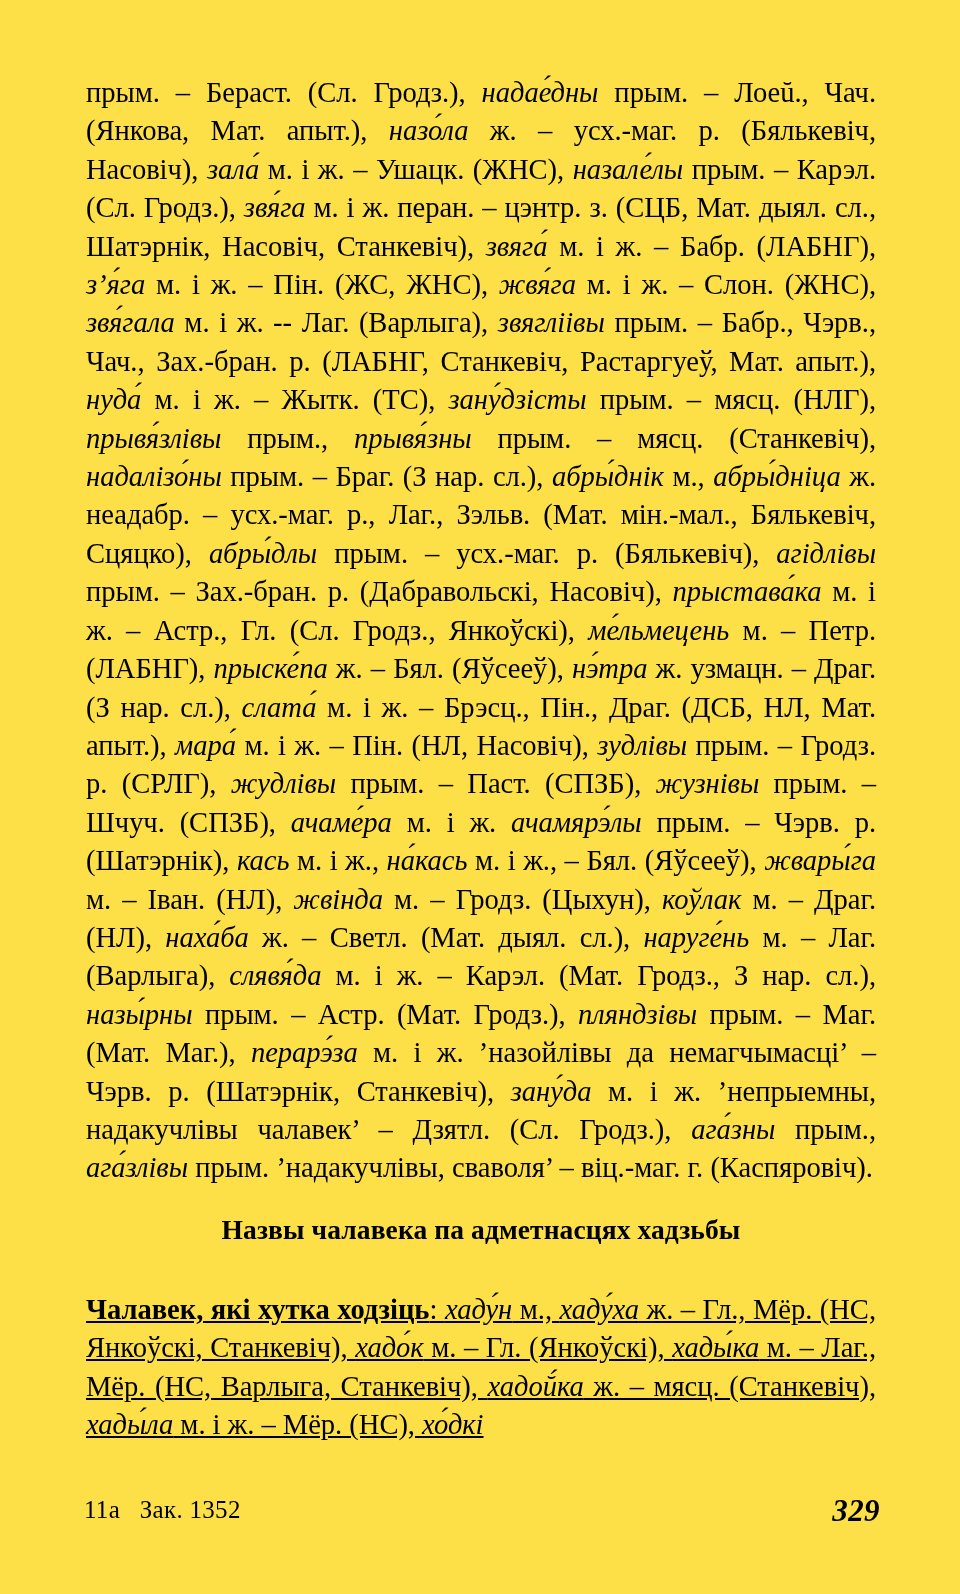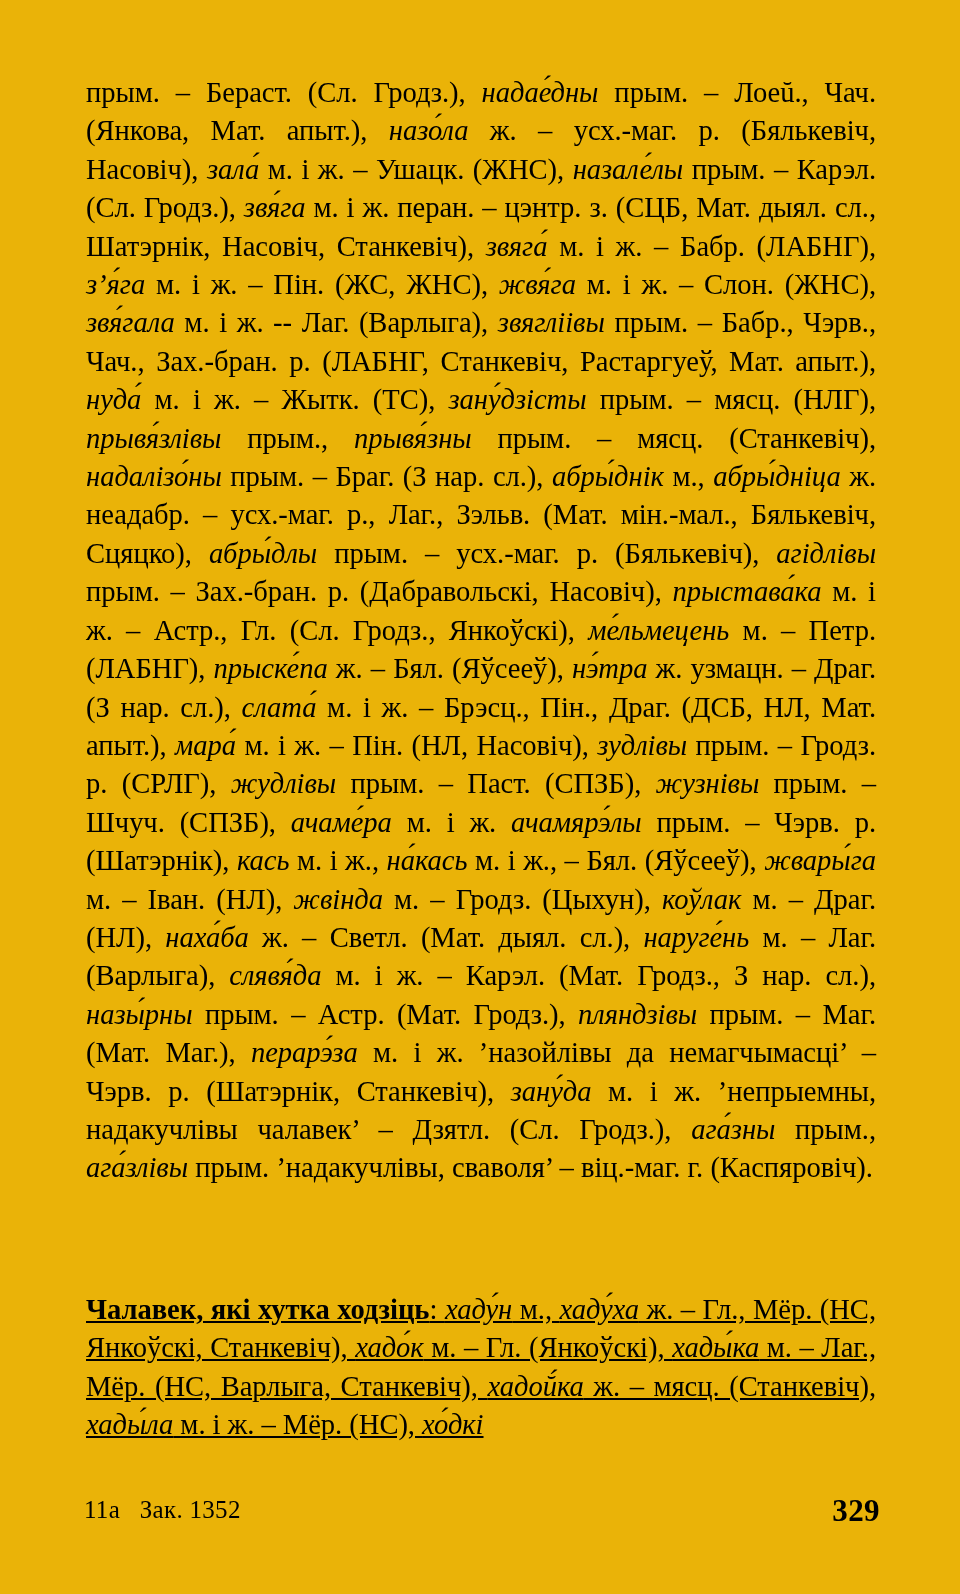--- a/index.html
+++ b/index.html
@@ -8,21 +8,21 @@
     background: #ffffff;
   }
   body {
     font-family: "Liberation Serif", "DejaVu Serif", serif;
     color: #000000;
   }
   .page {
     position: relative;
     width: 960px;
     height: 1594px;
-    background: #eab308;
+    background: #fde047;
     overflow: hidden;
     box-sizing: border-box;
   }
   .text-block {
     position: absolute;
     left: 86px;
     top: 74px;
     width: 790px;
   }
   .para {
@@ -81,31 +81,33 @@
     white-space: pre;
   }
   .footer-page {
     position: absolute;
     right: 80px;
     top: 0;
     font-size: 31px;
     line-height: 34px;
     font-weight: bold;
     letter-spacing: 0.4px;
+    font-style: italic;
   }
 </style>
 </head>
 <body>
 
 <div class="page">
 
   <div class="text-block">
     <p class="para">прым. – Бераст. (Сл. Гродз.), <i>надае́дны</i> прым. – Лоеŭ., Чач. (Янкова, Мат. апыт.), <i>назо́ла</i> ж. – усх.-маг. р. (Бялькевіч, Насовіч), <i>зала́</i> м. і ж. – Ушацк. (ЖНС), <i>назале́лы</i> прым. – Карэл. (Сл. Гродз.), <i>звя́га</i> м. і ж. перан. – цэнтр. з. (СЦБ, Мат. дыял. сл., Шатэрнік, Насовіч, Станкевіч), <i>звяга́</i> м. і ж. – Бабр. (ЛАБНГ), <i>з’я́га</i> м. і ж. – Пін. (ЖС, ЖНС), <i>жвя́га</i> м. і ж. – Слон. (ЖНС), <i>звя́гала</i> м. і ж. -- Лаг. (Варлыга), <i>звягліівы</i> прым. – Бабр., Чэрв., Чач., Зах.-бран. р. (ЛАБНГ, Станкевіч, Растаргуеў, Мат. апыт.), <i>нуда́</i> м. і ж. – Жытк. (ТС), <i>зану́дзісты</i> прым. – мясц. (НЛГ), <i>прывя́злівы</i> прым., <i>прывя́зны</i> прым. – мясц. (Станкевіч), <i>надалізо́ны</i> прым. – Браг. (З нар. сл.), <i>абры́днік</i> м., <i>абры́дніца</i> ж. неадабр. – усх.-маг. р., Лаг., Зэльв. (Мат. мін.-мал., Бялькевіч, Сцяцко), <i>абры́длы</i> прым. – усх.-маг. р. (Бялькевіч), <i>агідлівы</i> прым. – Зах.-бран. р. (Дабравольскі, Насовіч), <i>прыстава́ка</i> м. і ж. – Астр., Гл. (Сл. Гродз., Янкоўскі), <i>ме́льмецень</i> м. – Петр. (ЛАБНГ), <i>прыске́па</i> ж. – Бял. (Яўсееў), <i>нэ́тра</i> ж. узмацн. – Драг. (З нар. сл.), <i>слата́</i> м. і ж. – Брэсц., Пін., Драг. (ДСБ, НЛ, Мат. апыт.), <i>мара́</i> м. і ж. – Пін. (НЛ, Насовіч), <i>зудлівы</i> прым. – Гродз. р. (СРЛГ), <i>жудлівы</i> прым. – Паст. (СПЗБ), <i>жузнівы</i> прым. – Шчуч. (СПЗБ), <i>ачаме́ра</i> м. і ж. <i>ачамярэ́лы</i> прым. – Чэрв. р. (Шатэрнік), <i>кась</i> м. і ж., <i>на́кась</i> м. і ж., – Бял. (Яўсееў), <i>жвары́га</i> м. – Іван. (НЛ), <i>жвінда</i> м. – Гродз. (Цыхун), <i>коўлак</i> м. – Драг. (НЛ), <i>наха́ба</i> ж. – Светл. (Мат. дыял. сл.), <i>наруге́нь</i> м. – Лаг. (Варлыга), <i>слявя́да</i> м. і ж. – Карэл. (Мат. Гродз., З нар. сл.), <i>назы́рны</i> прым. – Астр. (Мат. Гродз.), <i>пляндзівы</i> прым. – Маг. (Мат. Маг.), <i>перарэ́за</i> м. і ж. ’назойлівы да немагчымасці’ – Чэрв. р. (Шатэрнік, Станкевіч), <i>зану́да</i> м. і ж. ’непрыемны, надакучлівы чалавек’ – Дзятл. (Сл. Гродз.), <i>ага́зны</i> прым., <i>ага́злівы</i> прым. ’надакучлівы, сваволя’ – віц.-маг. г. (Каспяровіч).</p>
   </div>
 
+  <h2 class="section-heading">Назвы чалавека па адметнасцях хадзьбы</h2>
 
   <p class="para-second"><b>Чалавек, які хутка ходзіць</b>: <i>хаду́н</i> м., <i>хаду́ха</i> ж. – Гл., Мёр. (НС, Янкоўскі, Станкевіч), <i>хадо́к</i> м. – Гл. (Янкоўскі), <i>хады́ка</i> м. – Лаг., Мёр. (НС, Варлыга, Станкевіч), <i>хадоŭ́ка</i> ж. – мясц. (Станкевіч), <i>хады́ла</i> м. і ж. – Мёр. (НС), <i>хо́дкі</i></p>
 
   <div class="footer">
     <span class="footer-sig">11а   Зак. 1352</span>
     <span class="footer-page">329</span>
   </div>
 
 </div>
 

